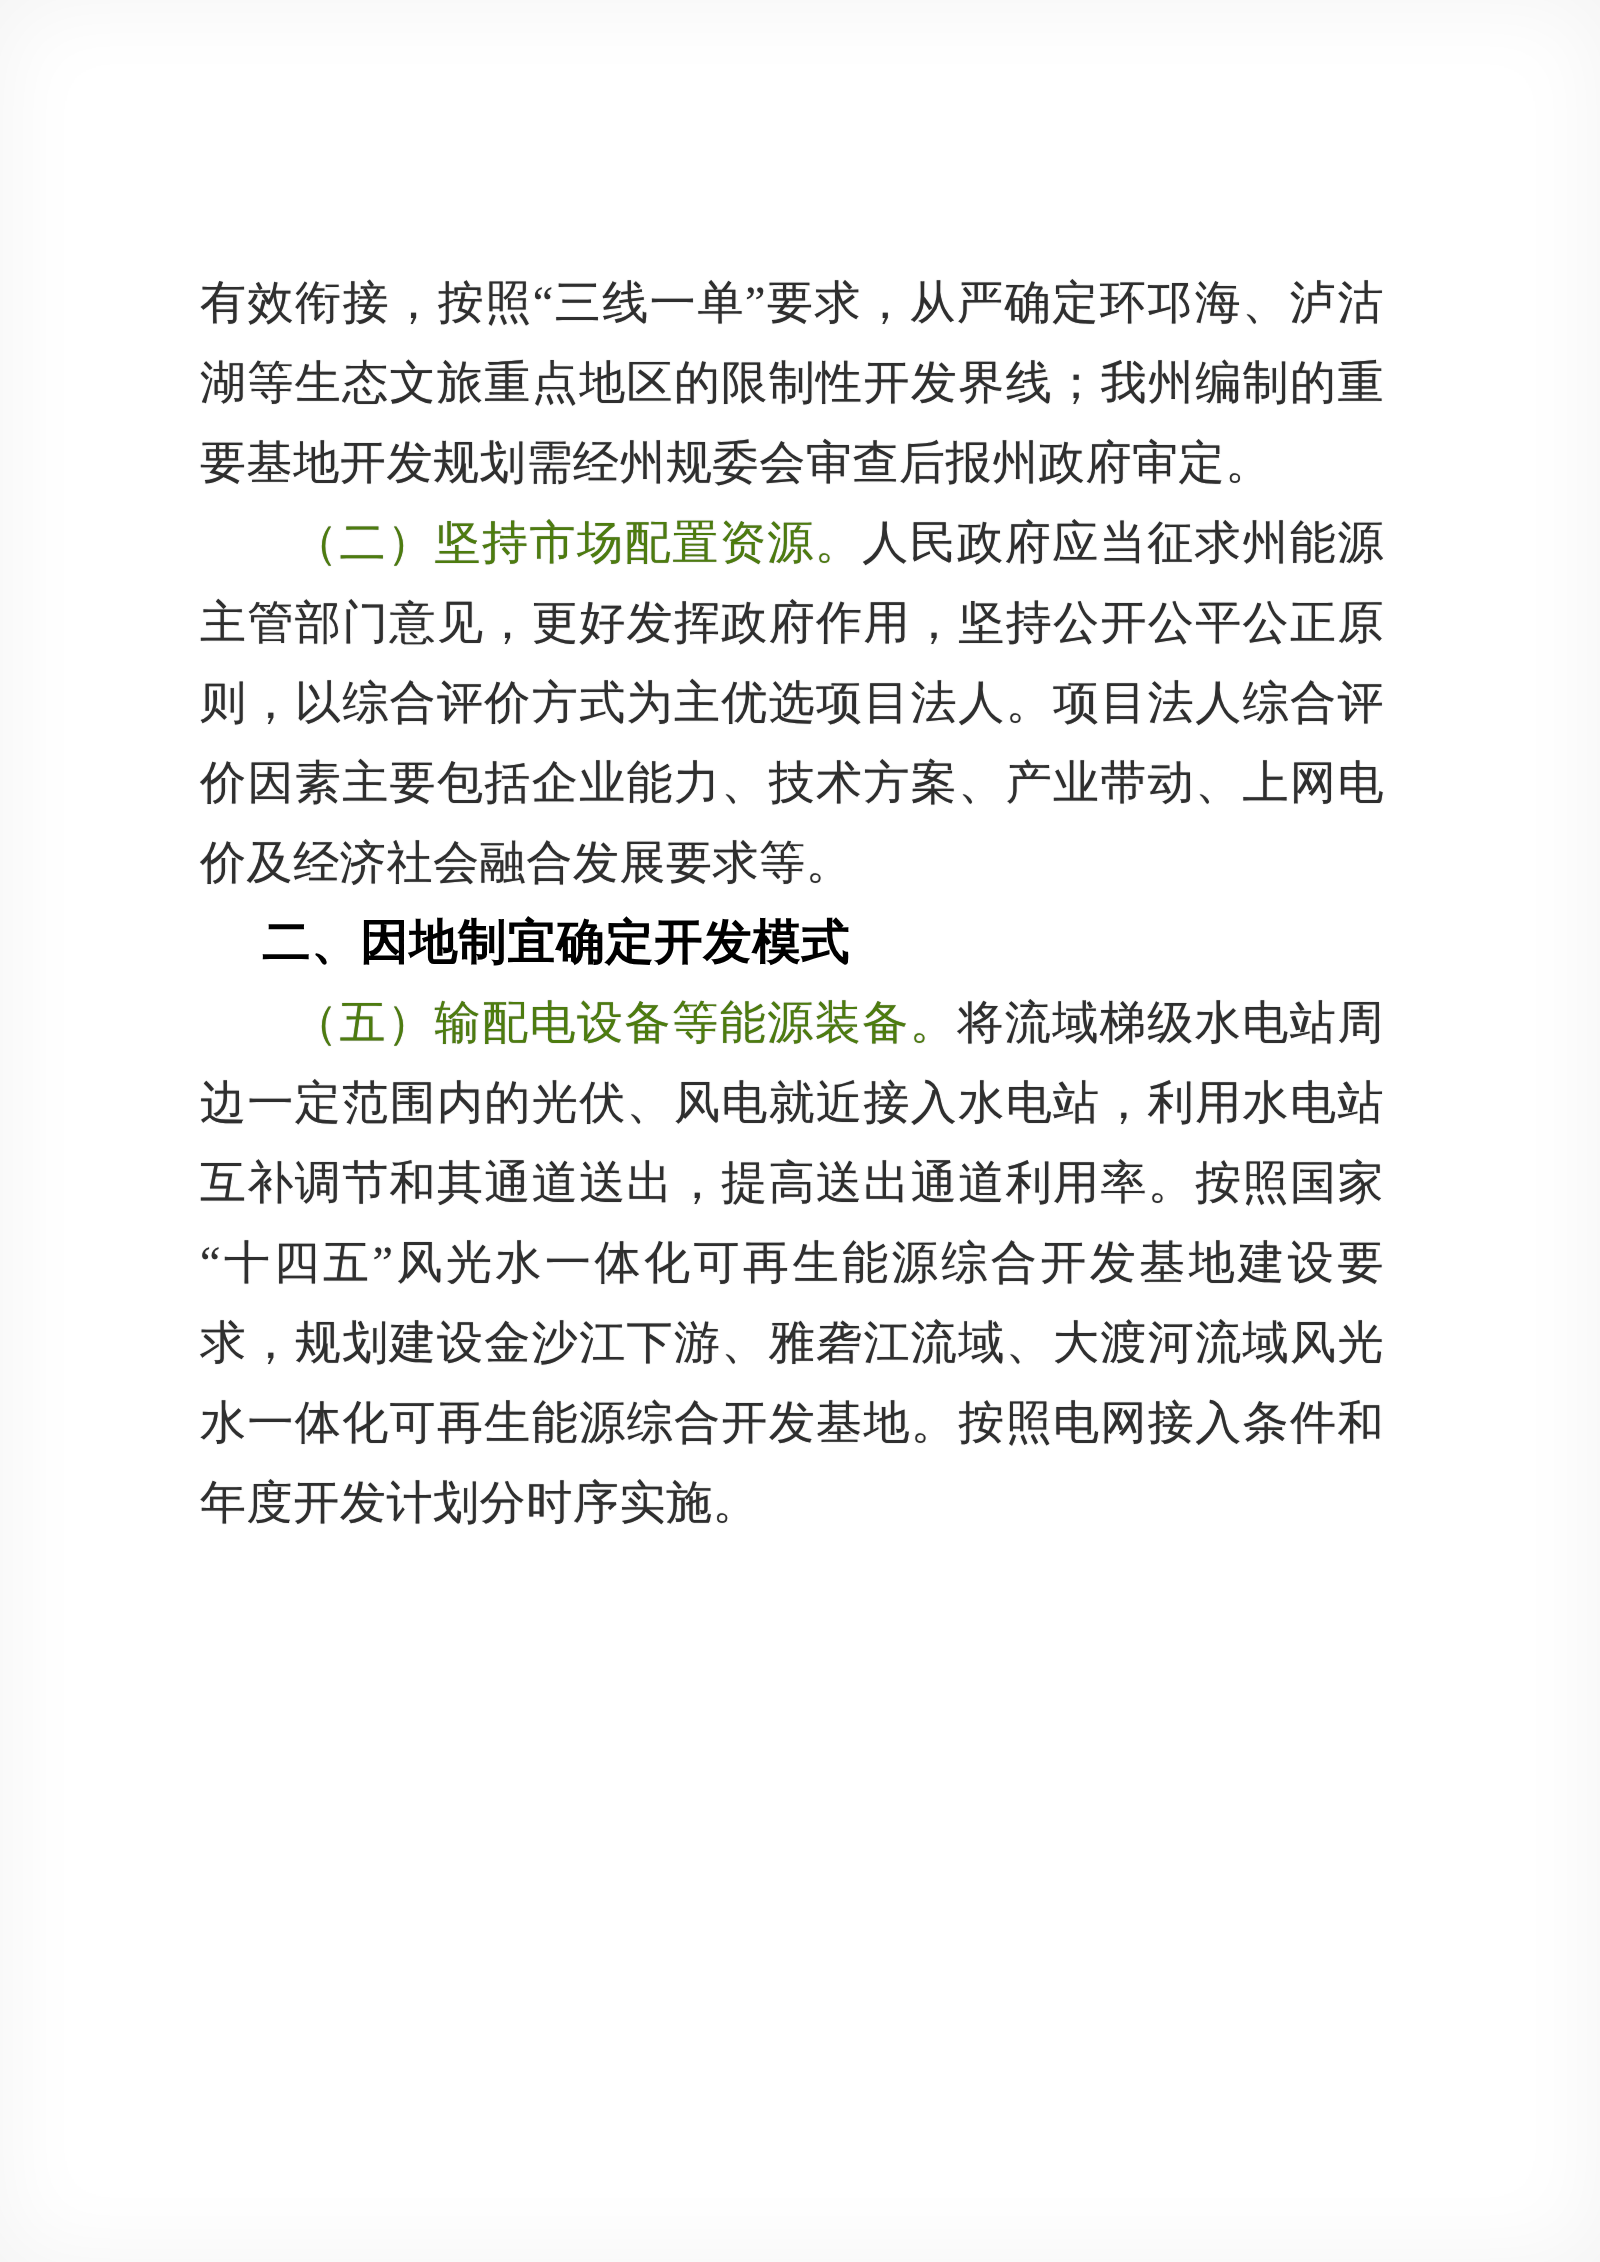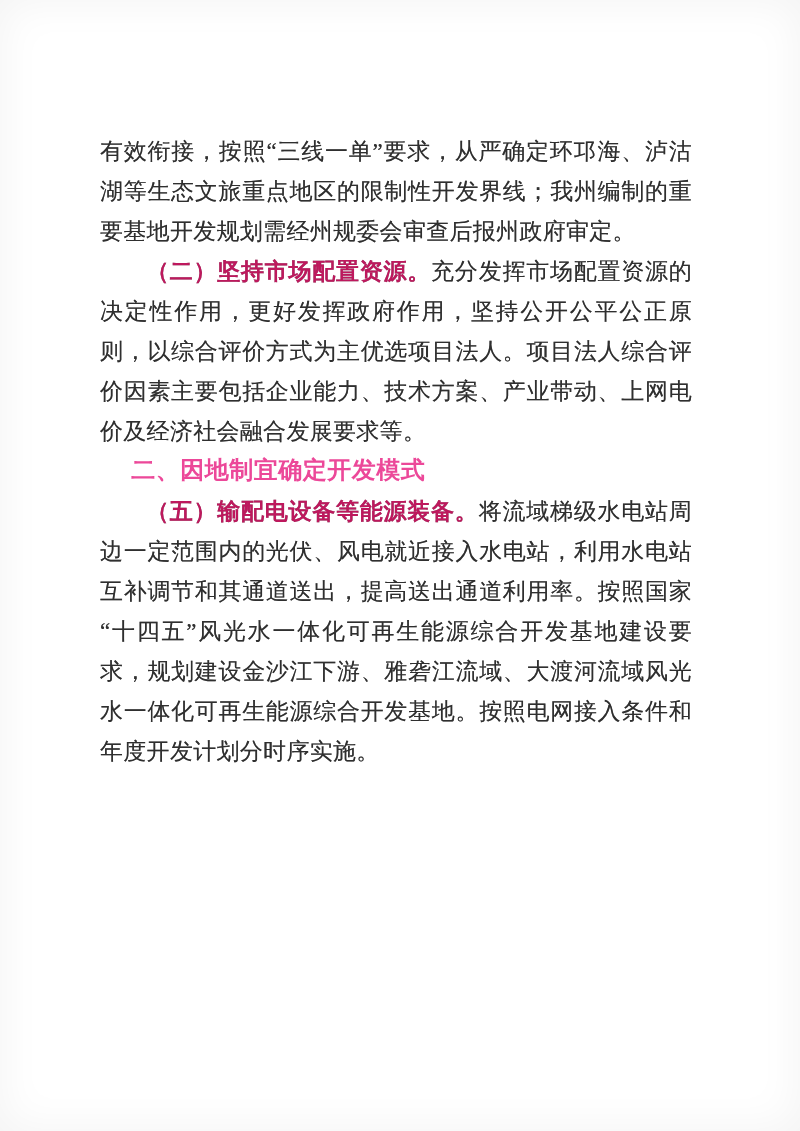--- a/index.html
+++ b/index.html
@@ -29,42 +29,42 @@
     text-align: justify;
     text-justify: inter-ideograph;
     text-indent: 2em;
     letter-spacing: 0.3px;
     text-shadow: 0 0 0.5px rgba(40,40,40,0.55);
   }
   .para.continuation {
     text-indent: 0;
   }
   .lead {
-    font-weight: 700;
-    color: #be185d;
+    font-weight: 400;
+    color: #4d7c0f;
   }
   .section-heading {
     margin: 0;
-    font-family: Liberation Mono, monospace;
+    font-family: Liberation Sans, sans-serif;
     font-weight: 700;
     font-size: 24px;
     line-height: 40px;
-    color: #ec4899;
+    color: #000000;
     text-indent: 1.3em;
     letter-spacing: 0.5px;
   }
 </style>
 </head>
 <body>
 
 <main class="page">
 
   <p class="para continuation"><span>有效衔接，按照“三线一单”要求，从严确定环邛海、泸沽湖等生态文旅重点地区的限制性开发界线；我州编制的重要基地开发规划需经州规委会审查后报州政府审定。</span></p>
 
-  <p class="para"><span class="lead">（二）坚持市场配置资源。</span><span>充分发挥市场配置资源的决定性作用，更好发挥政府作用，坚持公开公平公正原则，以综合评价方式为主优选项目法人。项目法人综合评价因素主要包括企业能力、技术方案、产业带动、上网电价及经济社会融合发展要求等。</span></p>
+  <p class="para"><span class="lead">（二）坚持市场配置资源。</span><span>人民政府应当征求州能源主管部门意见，更好发挥政府作用，坚持公开公平公正原则，以综合评价方式为主优选项目法人。项目法人综合评价因素主要包括企业能力、技术方案、产业带动、上网电价及经济社会融合发展要求等。</span></p>
 
 
 
   <h2 class="section-heading">二、因地制宜确定开发模式</h2>
 
   <p class="para"><span class="lead">（五）输配电设备等能源装备。</span><span>将流域梯级水电站周边一定范围内的光伏、风电就近接入水电站，利用水电站互补调节和其通道送出，提高送出通道利用率。按照国家“十四五”风光水一体化可再生能源综合开发基地建设要求，规划建设金沙江下游、雅砻江流域、大渡河流域风光水一体化可再生能源综合开发基地。按照电网接入条件和年度开发计划分时序实施。</span></p>
 
 
 </main>
 

